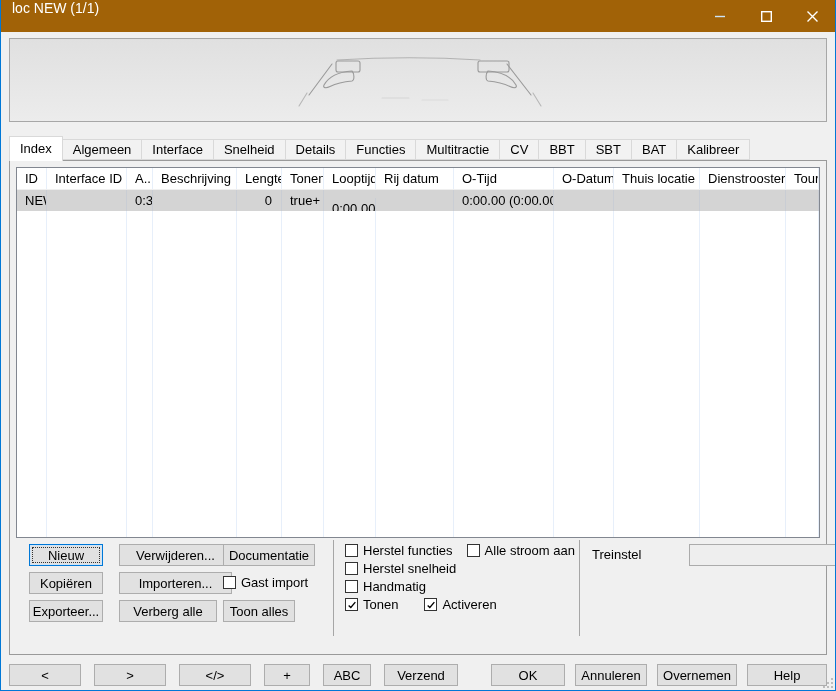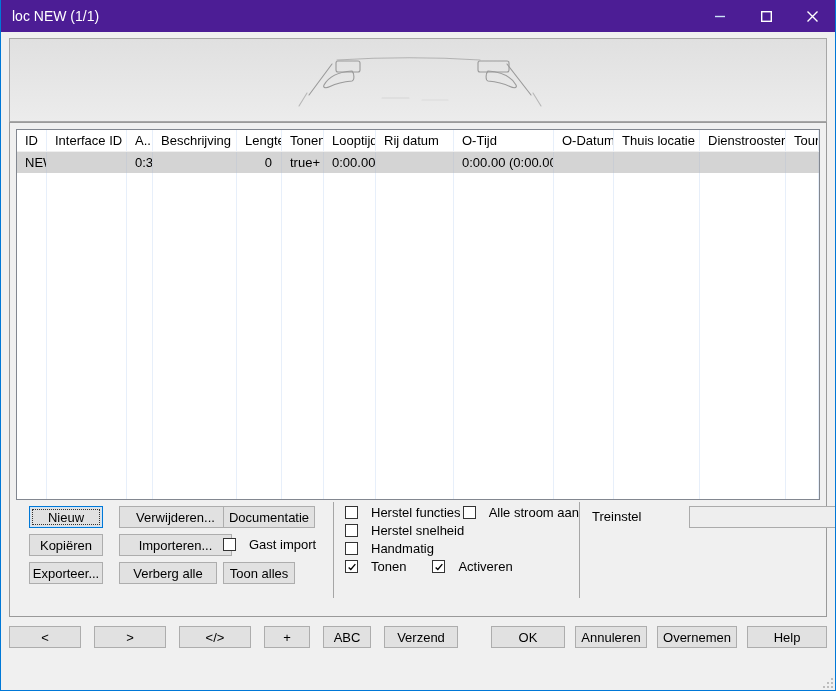--- a/index.html
+++ b/index.html
@@ -4,21 +4,21 @@
 <style>
   * { margin:0; padding:0; box-sizing:border-box; }
   html,body { width:836px; height:691px; }
   body { font-family:"Liberation Sans","DejaVu Sans",sans-serif; font-size:13px; color:#000; }
 
   .window { width:836px; height:691px; background:#f0f0f0;
             border-left:1px solid #0078d7; border-right:1px solid #0078d7; border-bottom:1px solid #0078d7;
             display:flex; flex-direction:column; position:relative; overflow:hidden; }
 
   
-  .titlebar { height:32px; background:#4c1d95; display:flex; align-items:center; flex:0 0 32px; }
+  .titlebar { height:32px; background:#a16207; display:flex; align-items:flex-start; flex:0 0 32px; }
   .title { color:#fff; font-size:14px; padding-left:11px; flex:1; white-space:nowrap; }
   .win-controls { display:flex; height:32px; }
   .winbtn { width:46px; height:32px; display:flex; align-items:center; justify-content:center; cursor:default; }
   .winbtn svg { display:block; }
 
   
   .client { flex:1; padding:6px 8px 0 8px; display:flex; flex-direction:column; position:relative; }
 
   .image-panel { height:84px; flex:0 0 84px; border:1px solid #a7a7a7;
                  background:linear-gradient(#e0e0e0,#ececec); overflow:hidden; }
@@ -49,21 +49,21 @@
   .zone-buttons { width:317px; flex:0 0 317px; padding-left:13px; padding-top:6px; }
   .btn-grid { display:grid; grid-template-columns:90px 104px auto; grid-auto-rows:22px; row-gap:6px; align-items:center; }
   .vsep { width:1px; background:#a6a6a6; margin-top:2px; height:96px; flex:0 0 1px; }
   .zone-options { width:245px; flex:0 0 245px; padding:4px 0 0 11px; }
   .zone-treinstel { flex:1; padding:6px 0 0 12px; display:flex; align-items:flex-start;gap:32px; }
 
   .btn { background:#e1e1e1; border:1px solid #adadad; height:22px; font-size:13px;
          font-family:inherit; color:#000; cursor:default; white-space:nowrap; }
   .btn.focused { border:1px solid #0078d7; outline:1px dotted #333; outline-offset:-4px; box-shadow:inset 0 0 0 1px #cfe4f7; }
 
-  .chk { display:inline-flex; align-items:center; gap:13px; height:17px; cursor:default; white-space:nowrap; }
+  .chk { display:inline-flex; align-items:center; gap:5px; height:17px; cursor:default; white-space:nowrap; }
   .chk .box { width:13px; height:13px; background:#fff; border:1px solid #333; display:inline-flex; align-items:center; justify-content:center; flex:0 0 13px; }
   .chk .box svg { display:none; }
   .chk .box.checked svg { display:block; }
   .optrow { display:flex; align-items:center; margin-bottom:1px; }
   .optrow .gap28 { width:14px; }
   .optrow .gap2 { width:26px; }
 
   .treinstel-label { line-height:22px; }
   .treinstel-input { width:165px; height:22px; margin-left:16px; background:#eeeeee; border:1px solid #ababab;
                      font-family:inherit; font-size:13px; padding:0 4px; }
@@ -125,20 +125,34 @@
           <path d="M497,25 L521,56"></path>
           <path d="M523,54 L531,67" stroke="#b7b7b7"></path>
           <path d="M342,32 C327,33 318,39 314,46 C312.5,49 316,49.5 320,47.5 C328,43.5 336,42.5 342,42 C345,41 344,34 342,32 Z"></path>
           <path d="M478,32 C493,33 502,39 506,46 C507.5,49 504,49.5 500,47.5 C492,43.5 484,42.5 478,42 C475,41 476,34 478,32 Z"></path>
           <path d="M372,59 L399,59" stroke="#d6d6d6"></path>
           <path d="M412,61 L438,61" stroke="#dcdcdc"></path>
         </g>
       </svg>
     </div>
 
+    <div class="tabbar">
+        <div class="tab selected">Index</div>
+        <div class="tab">Algemeen</div>
+        <div class="tab">Interface</div>
+        <div class="tab">Snelheid</div>
+        <div class="tab">Details</div>
+        <div class="tab">Functies</div>
+        <div class="tab">Multitractie</div>
+        <div class="tab">CV</div>
+        <div class="tab">BBT</div>
+        <div class="tab">SBT</div>
+        <div class="tab">BAT</div>
+        <div class="tab">Kalibreer</div>
+      </div>
 
     <div class="tab-panel">
 
       <div class="loc-table">
         <div class="thead">
             <div class="th" style="width: 30px;">ID</div>
             <div class="th" style="width: 80px;">Interface ID</div>
             <div class="th" style="width: 26px;">A...</div>
             <div class="th" style="width: 84px;">Beschrijving</div>
             <div class="th num" style="width: 45px;">Lengte</div>
@@ -152,21 +166,21 @@
             <div class="th" style="flex: 1 1 0%;">Tour</div>
           </div>
         <div>
             <div class="tr selected">
               <div class="td" style="width: 30px;">NEW</div>
               <div class="td" style="width: 80px;"></div>
               <div class="td" style="width: 26px;">0:3</div>
               <div class="td" style="width: 84px;"></div>
               <div class="td num" style="width: 45px;">0</div>
               <div class="td" style="width: 42px;">true+</div>
-              <div class="td" style="width: 52px;">0:00.00</div>
+              <div class="td" style="width: 52px; margin-top: 8px;">0:00.00</div>
               <div class="td" style="width: 78px;"></div>
               <div class="td" style="width: 100px;">0:00.00 (0:00.00)</div>
               <div class="td" style="width: 60px;"></div>
               <div class="td" style="width: 86px;"></div>
               <div class="td" style="width: 86px;"></div>
               <div class="td" style="flex: 1 1 0%;"></div>
             </div>
           </div>
         <div class="tfill">
             <div class="fcell" style="width: 30px;"></div>

